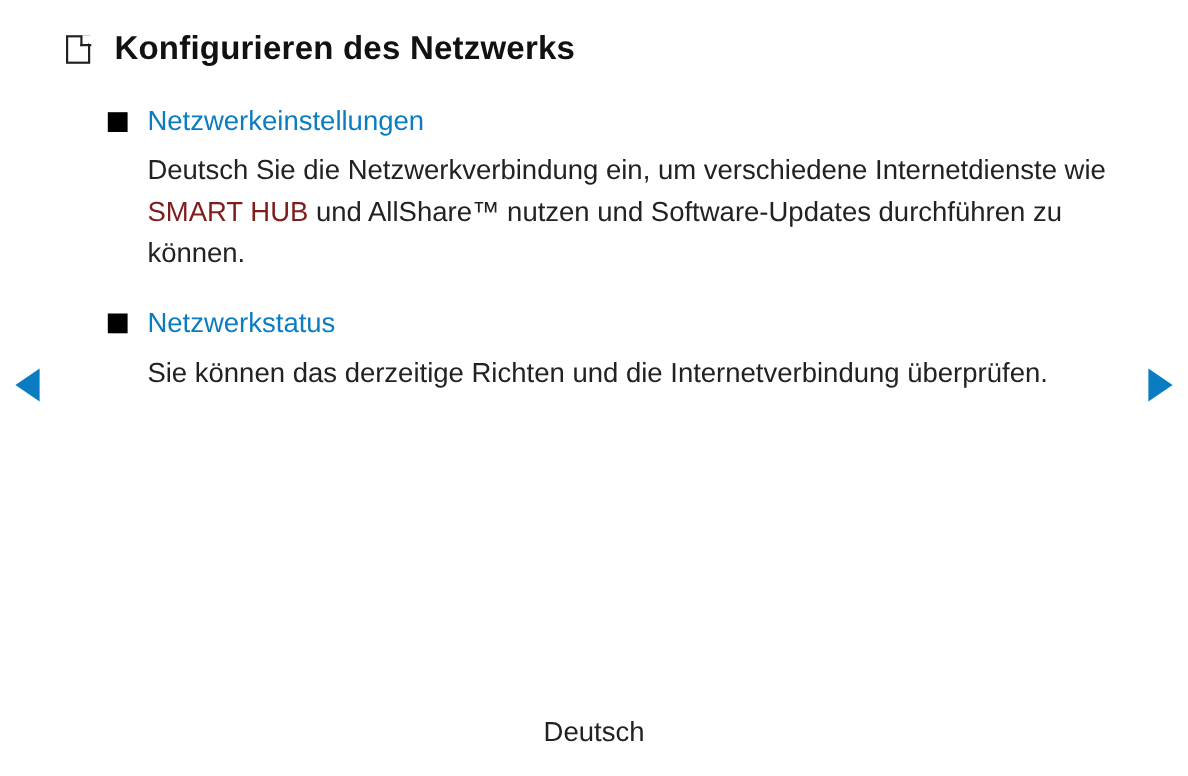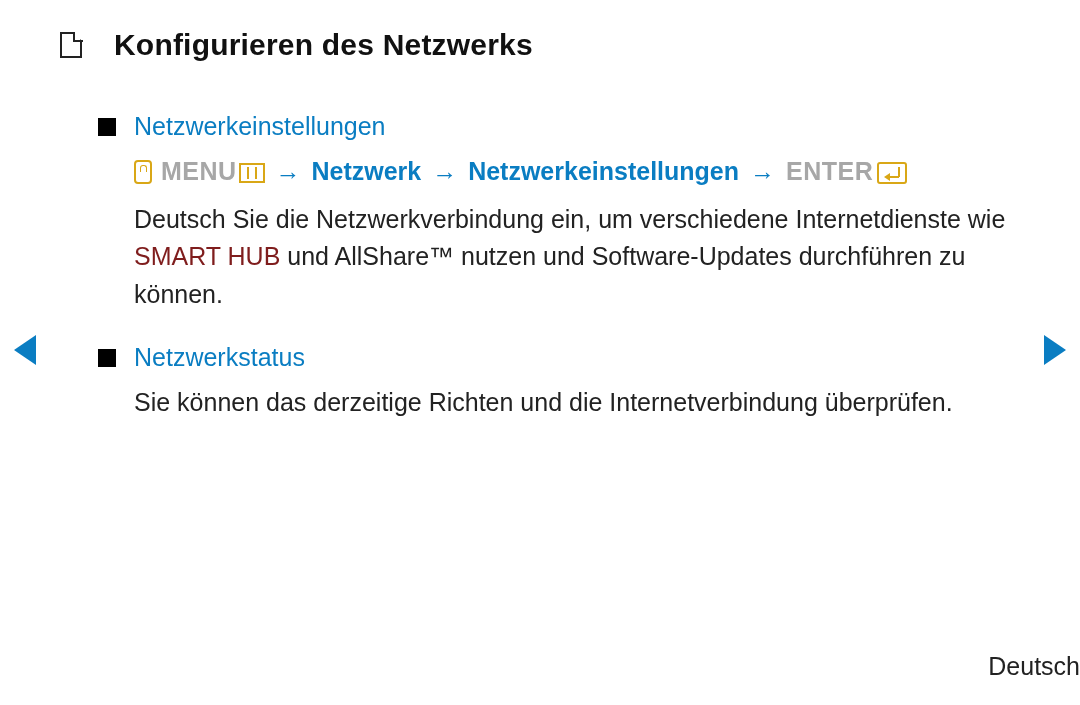--- a/index.html
+++ b/index.html
@@ -14,22 +14,22 @@
       background: #fff;
       position: relative;
       overflow: hidden;
     }
     .page {
       padding: 28px 60px 0 60px;
     }
     .title-row {
       display: flex;
       align-items: center;
-      gap: 32px;
-      margin-bottom: 50px;
+      gap: 22px;
+      margin-bottom: 34px;
     }
     .sheet-icon {
       width: 22px;
       height: 26px;
       border: 2.5px solid #222;
       position: relative;
       flex-shrink: 0;
     }
     .sheet-icon::after {
       content: '';
@@ -213,49 +213,39 @@
       right: 14px;
       border-top: 15px solid transparent;
       border-bottom: 15px solid transparent;
       border-left: 22px solid #0a7dc2;
     }
     .footer-lang {
       position: absolute;
       bottom: 24px;
       left: 0;
       right: 0;
-      text-align: right;
+      text-align: center;
       font-size: 25px;
       color: #222;
       font-weight: 300;
     }
   </style>
 </head>
 <body>
 
 <div class="page">
   <div class="title-row">
     <span class="sheet-icon"></span>
     <h1 class="page-title">Konfigurieren des Netzwerks</h1>
   </div>
 
   <div class="section">
     <div class="section-head">
       <span class="square-bullet"></span>
       <span class="section-title">Netzwerkeinstellungen</span>
-    </div>
-    <div class="path-line">
-      <span class="remote-icon"></span>
-      <span class="menu-word">MENU</span><span class="menu-icon"></span>
-      <span class="arrow-sep">→</span>
-      <span>Netzwerk</span>
-      <span class="arrow-sep">→</span>
-      <span>Netzwerkeinstellungen</span>
-      <span class="arrow-sep">→</span>
-      <span class="enter-word">ENTER</span><span class="enter-icon"><span class="hline"></span></span>
     </div>
     <p class="body-text">
       <span>Deutsch Sie die Netzwerkverbindung ein, um verschiedene Internetdienste wie </span><span class="smart-hub">SMART HUB</span><span> und AllShare™ nutzen und Software-Updates durchführen zu können.</span>
     </p>
   </div>
 
   <div class="section">
     <div class="section-head">
       <span class="square-bullet"></span>
       <span class="section-title">Netzwerkstatus</span>

